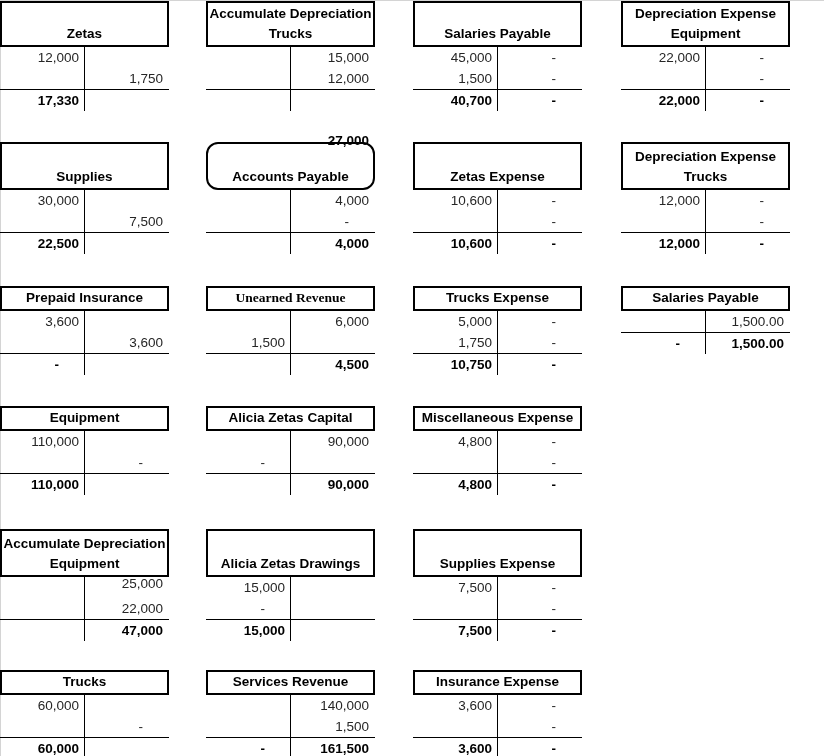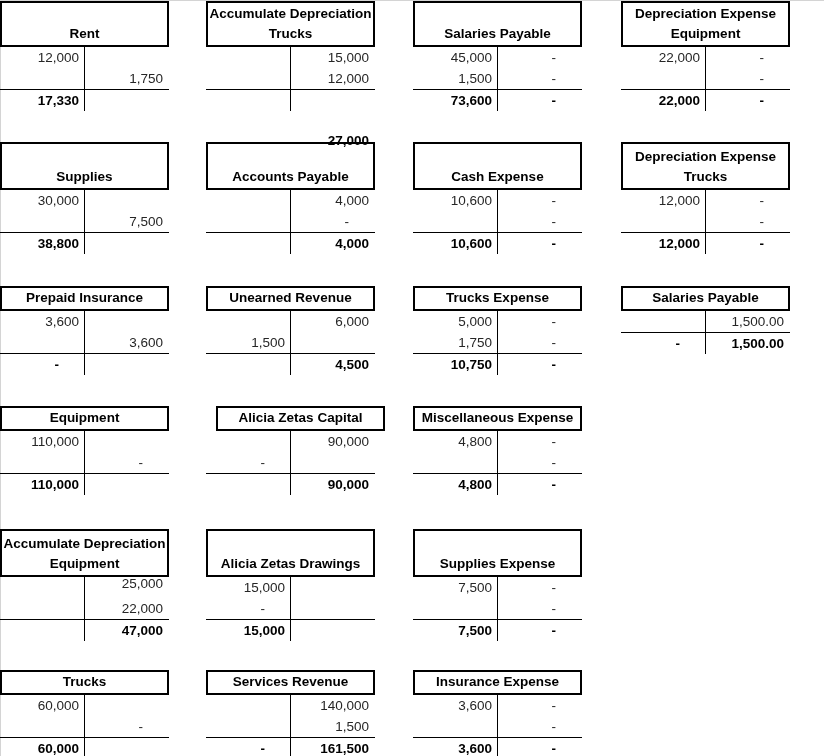--- a/index.html
+++ b/index.html
@@ -24,21 +24,21 @@
   .dashcell { padding-right:20px; box-sizing:border-box; }
 </style>
 </head>
 <body>
 
 <div class="leftbar"></div>
 <div class="topbar"></div>
 <div id="ledger">
     <div class="acct" style="left: 0px; top: 1px;">
       <div class="hdr" style="height: 41px;">
-        <span>Rent</span>
+        <span>Zetas</span>
       </div>
       <div class="row" style="top: 46px;">
         <div class="cell l num">12,000</div>
         <div class="cell r num"></div>
       </div>
       <div class="row" style="top: 67px;">
         <div class="cell l num"></div>
         <div class="cell r num">1,750</div>
       </div>
       <div class="hline" style="top: 88px;"></div>
@@ -75,21 +75,21 @@
       <div class="row" style="top: 46px;">
         <div class="cell l num">45,000</div>
         <div class="cell r num dashcell">-</div>
       </div>
       <div class="row" style="top: 67px;">
         <div class="cell l num">1,500</div>
         <div class="cell r num dashcell">-</div>
       </div>
       <div class="hline" style="top: 88px;"></div>
       <div class="row tot" style="top: 89px;">
-        <div class="cell l num">73,600</div>
+        <div class="cell l num">40,700</div>
         <div class="cell r num dashcell">-</div>
       </div>
       <div class="vline" style="top: 45px; height: 65px;"></div>
     </div>
     <div class="acct" style="left: 621px; top: 1px;">
       <div class="hdr" style="height: 41px;">
         <span>Depreciation Expense</span>
         <span>Equipment</span>
       </div>
       <div class="row" style="top: 46px;">
@@ -114,47 +114,47 @@
       <div class="row" style="top: 48px;">
         <div class="cell l num">30,000</div>
         <div class="cell r num"></div>
       </div>
       <div class="row" style="top: 69px;">
         <div class="cell l num"></div>
         <div class="cell r num">7,500</div>
       </div>
       <div class="hline" style="top: 90px;"></div>
       <div class="row tot" style="top: 91px;">
-        <div class="cell l num">38,800</div>
+        <div class="cell l num">22,500</div>
         <div class="cell r num"></div>
       </div>
       <div class="vline" style="top: 47px; height: 65px;"></div>
     </div>
     <div class="acct" style="left: 206px; top: 142px;">
-      <div class="hdr" style="height: 43px;">
+      <div class="hdr" style="height: 43px; border-radius: 12px;">
         <span>Accounts Payable</span>
       </div>
       <div class="row" style="top: 48px;">
         <div class="cell l num"></div>
         <div class="cell r num">4,000</div>
       </div>
       <div class="row" style="top: 69px;">
         <div class="cell l num"></div>
         <div class="cell r num dashcell">-</div>
       </div>
       <div class="hline" style="top: 90px;"></div>
       <div class="row tot" style="top: 91px;">
         <div class="cell l num"></div>
         <div class="cell r num">4,000</div>
       </div>
       <div class="vline" style="top: 47px; height: 65px;"></div>
     </div>
     <div class="acct" style="left: 413px; top: 142px;">
       <div class="hdr" style="height: 43px;">
-        <span>Cash Expense</span>
+        <span>Zetas Expense</span>
       </div>
       <div class="row" style="top: 48px;">
         <div class="cell l num">10,600</div>
         <div class="cell r num dashcell">-</div>
       </div>
       <div class="row" style="top: 69px;">
         <div class="cell l num"></div>
         <div class="cell r num dashcell">-</div>
       </div>
       <div class="hline" style="top: 90px;"></div>
@@ -197,21 +197,21 @@
         <div class="cell r num">3,600</div>
       </div>
       <div class="hline" style="top: 67px;"></div>
       <div class="row tot" style="top: 68px;">
         <div class="cell l num dashcell">-</div>
         <div class="cell r num"></div>
       </div>
       <div class="vline" style="top: 24px; height: 65px;"></div>
     </div>
     <div class="acct" style="left: 206px; top: 286px;">
-      <div class="hdr" style="height: 20px;">
+      <div class="hdr" style="height: 20px; font-family: Liberation Serif, serif;">
         <span>Unearned Revenue</span>
       </div>
       <div class="row" style="top: 25px;">
         <div class="cell l num"></div>
         <div class="cell r num">6,000</div>
       </div>
       <div class="row" style="top: 46px;">
         <div class="cell l num">1,500</div>
         <div class="cell r num"></div>
       </div>
@@ -269,21 +269,21 @@
         <div class="cell r num dashcell">-</div>
       </div>
       <div class="hline" style="top: 67px;"></div>
       <div class="row tot" style="top: 68px;">
         <div class="cell l num">110,000</div>
         <div class="cell r num"></div>
       </div>
       <div class="vline" style="top: 24px; height: 65px;"></div>
     </div>
     <div class="acct" style="left: 206px; top: 406px;">
-      <div class="hdr" style="height: 20px; margin-left: 10px;">
+      <div class="hdr" style="height: 20px;">
         <span>Alicia Zetas Capital</span>
       </div>
       <div class="row" style="top: 25px;">
         <div class="cell l num"></div>
         <div class="cell r num">90,000</div>
       </div>
       <div class="row" style="top: 46px;">
         <div class="cell l num dashcell">-</div>
         <div class="cell r num"></div>
       </div>

